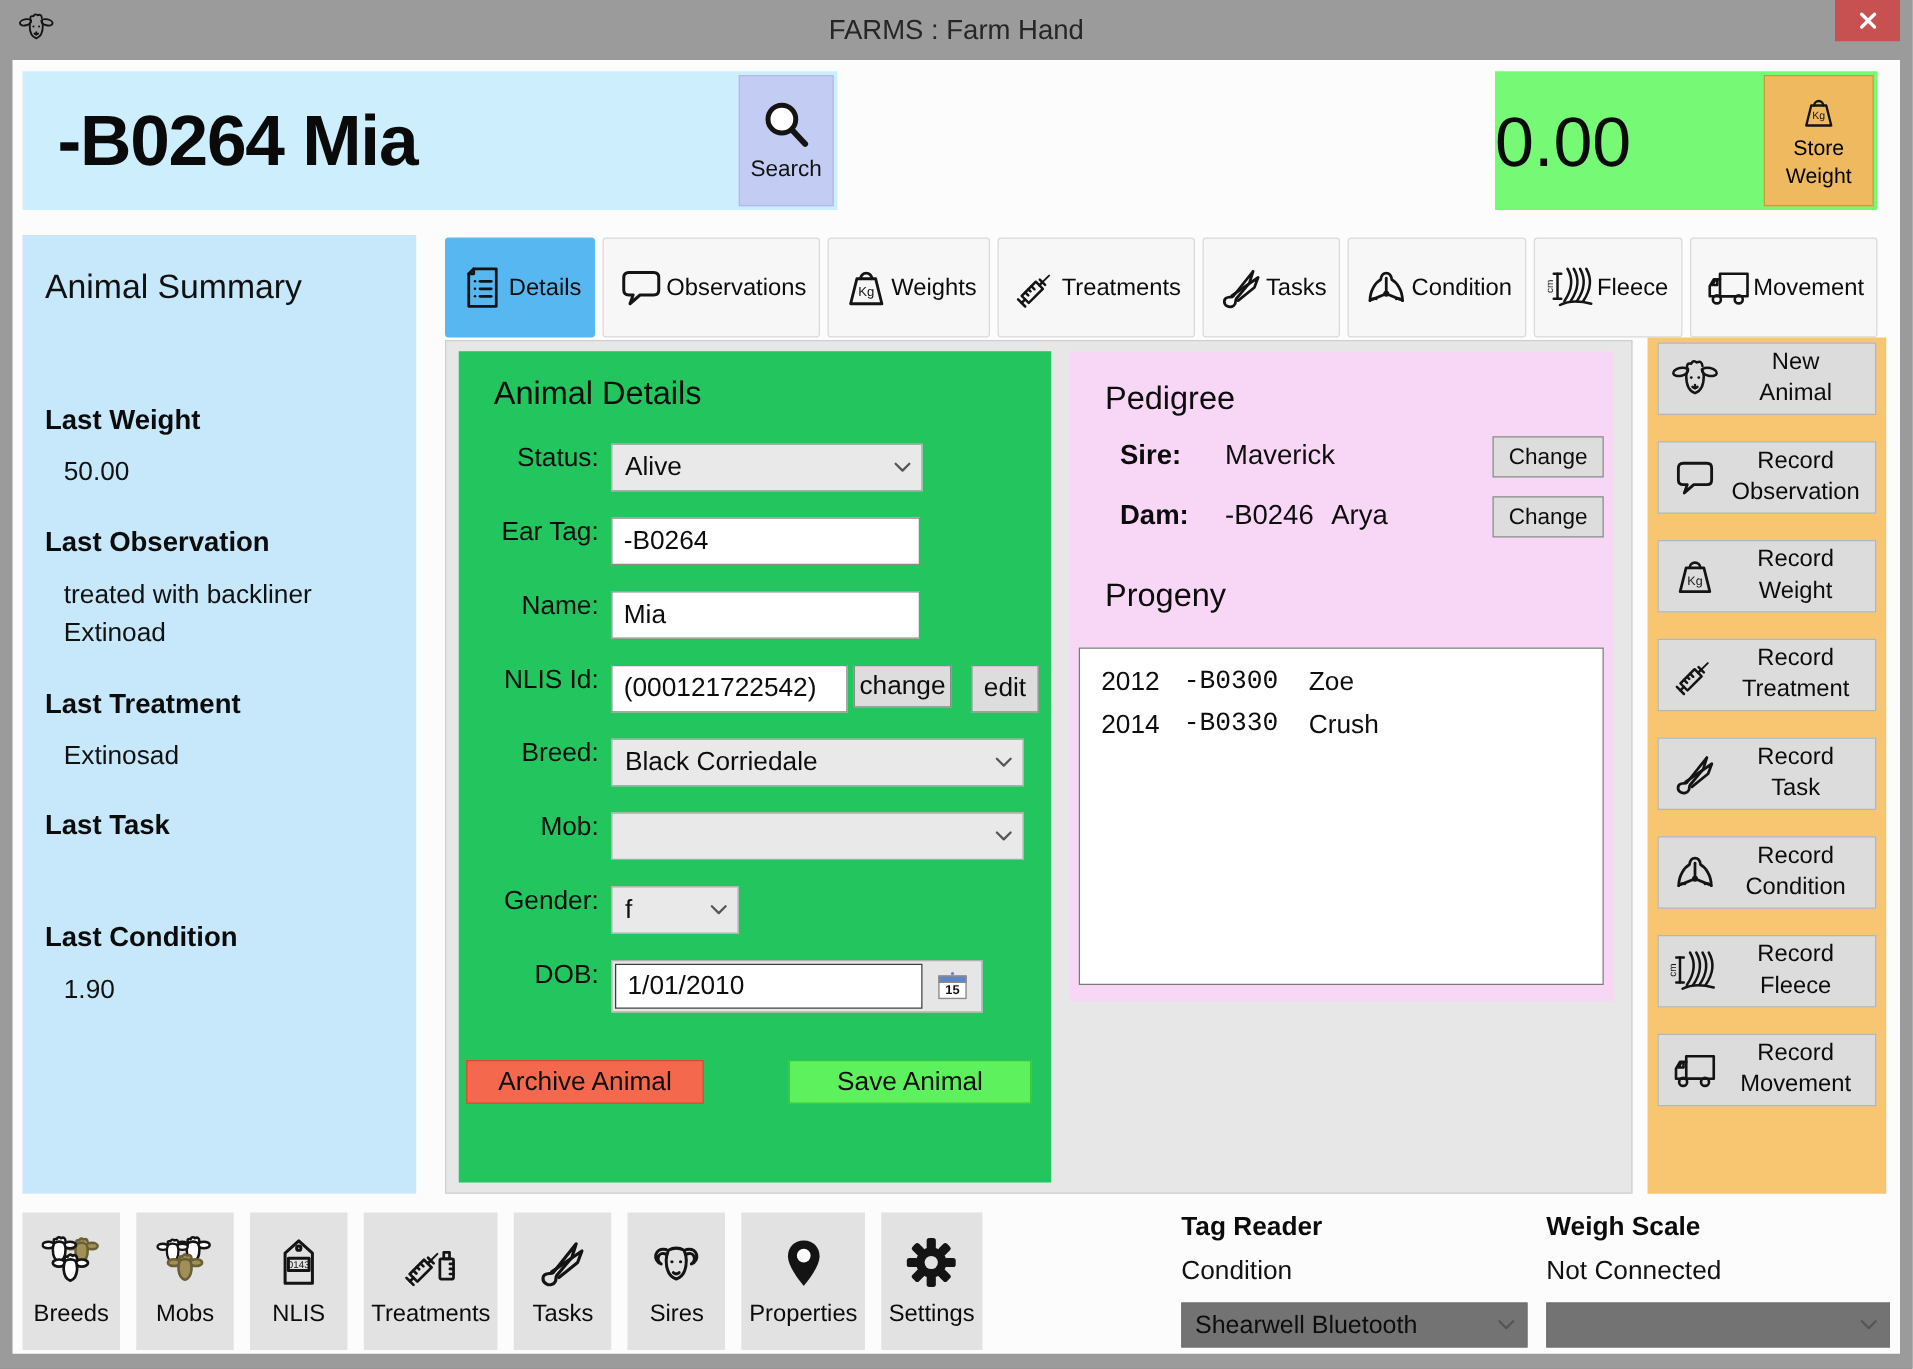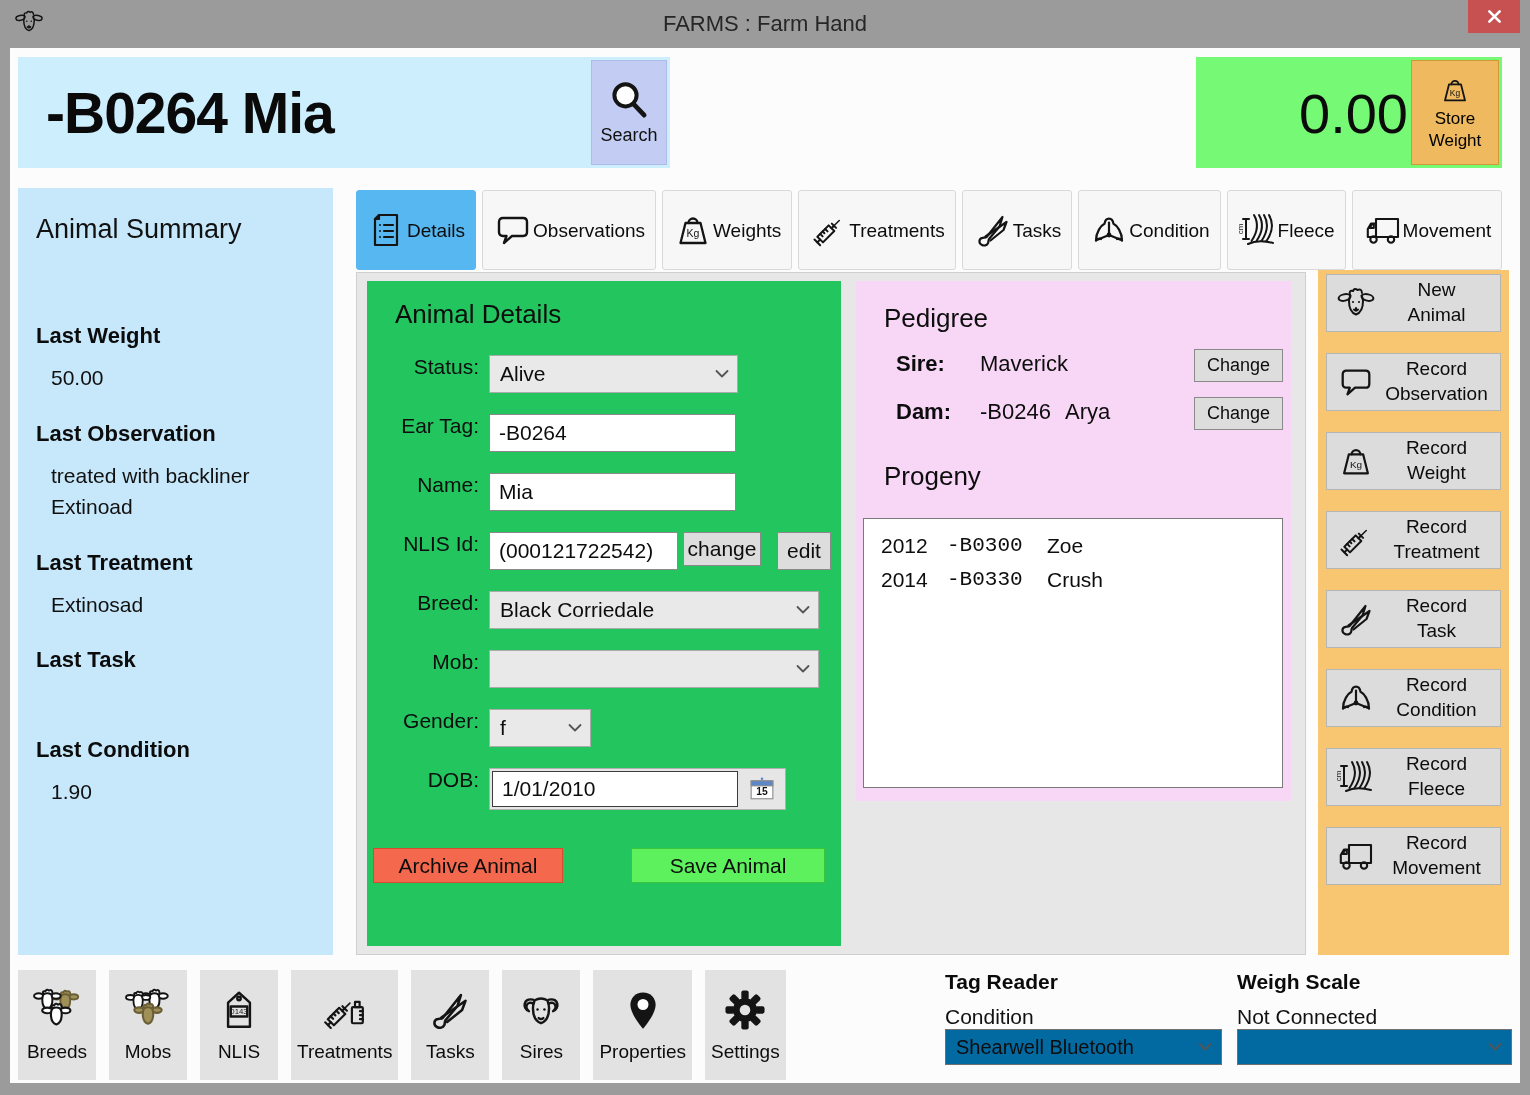--- a/index.html
+++ b/index.html
@@ -15,21 +15,21 @@
   
   .content { position:absolute; left:10px; top:48px; width:1510px; height:1035px; background:#fcfcfc; }
 
   
   .header-blue { position:absolute; left:8px; top:9px; width:652px; height:111px; background:#cdeefd; }
   .animal-title { position:absolute; left:28px; top:50%; transform:translateY(-50%); font-size:57px; font-weight:bold; color:#0a0a0a; letter-spacing:-1px; }
   .search-btn { position:absolute; right:3px; top:3px; width:76px; height:105px; background:#c3cdf3; border:1px solid #aebbe9; display:flex; flex-direction:column; align-items:center; justify-content:center; gap:4px; cursor:pointer; }
   .search-btn .lbl { font-size:18px; color:#111; }
 
   .weight-panel { position:absolute; left:1186px; top:9px; width:306px; height:111px; background:#76fa76; }
-  .weight-value { position:absolute; left:0; top:50%; transform:translateY(-50%); width:212px; text-align:right; font-size:56px; color:#0b0b0b; }
+  .weight-value { position:absolute; left:0; top:50%; transform:translateY(-50%); width:212px; text-align:left; font-size:56px; color:#0b0b0b; }
   .store-weight { position:absolute; right:3px; top:3px; width:88px; height:105px; background:#eeb95f; border:1px solid #cf9a35; display:flex; flex-direction:column; align-items:center; justify-content:center; gap:2px; font-size:17px; text-align:center; line-height:1.25; cursor:pointer; }
 
   
   .summary { position:absolute; left:8px; top:140px; width:315px; height:767px; background:#c7e8fb; padding:26px 20px 0 18px; }
   .summary-title { font-size:27px; color:#111; margin-bottom:78px; }
   .sum-label { font-size:22px; font-weight:bold; margin-top:27px; color:#0c0c0c; }
   .sum-value { font-size:21px; margin-top:13px; padding-left:15px; line-height:1.5; min-height:24px; color:#111; }
 
   
   .tabbar { position:absolute; left:346px; top:142px; height:80px; display:flex; gap:6px; }
@@ -80,21 +80,21 @@
   
   .toolbar { position:absolute; left:8px; top:922px; height:110px; display:flex; gap:13px; }
   .tool-btn { min-width:78px; padding:0 6px; background:#e2e2e2; display:flex; flex-direction:column; align-items:center; justify-content:center; gap:8px; cursor:pointer; }
   .tool-btn .tblbl { font-size:19px; color:#0c0c0c; white-space:nowrap; }
 
   
   .device { position:absolute; top:922px; width:277px; }
   .device.tag { left:935px; } .device.scale { left:1227px; width:275px; }
   .dev-title { font-size:21px; font-weight:bold; color:#0b0b0b; }
   .dev-status { font-size:21px; margin-top:11px; color:#111; }
-  .dev-combo { height:36px; background:#0369a1; border:1px solid #707070; display:flex; align-items:center; padding:0 28px 0 10px; font-size:20px; position:relative; cursor:pointer; color:#0d0d0d; }
+  .dev-combo { margin-top:13px; height:36px; background:#737373; border:1px solid #707070; display:flex; align-items:center; padding:0 28px 0 10px; font-size:20px; position:relative; cursor:pointer; color:#0d0d0d; }
   .dev-combo .chevwrap { position:absolute; right:9px; top:50%; transform:translateY(-50%); width:14px; height:9px; }
 
   svg text { font-family:"Liberation Sans", sans-serif; }
   .hiddefs { position:absolute; width:0; height:0; overflow:hidden; }
 </style>
 </head>
 <body>
 
 <svg class="hiddefs" aria-hidden="true">
   <defs>

